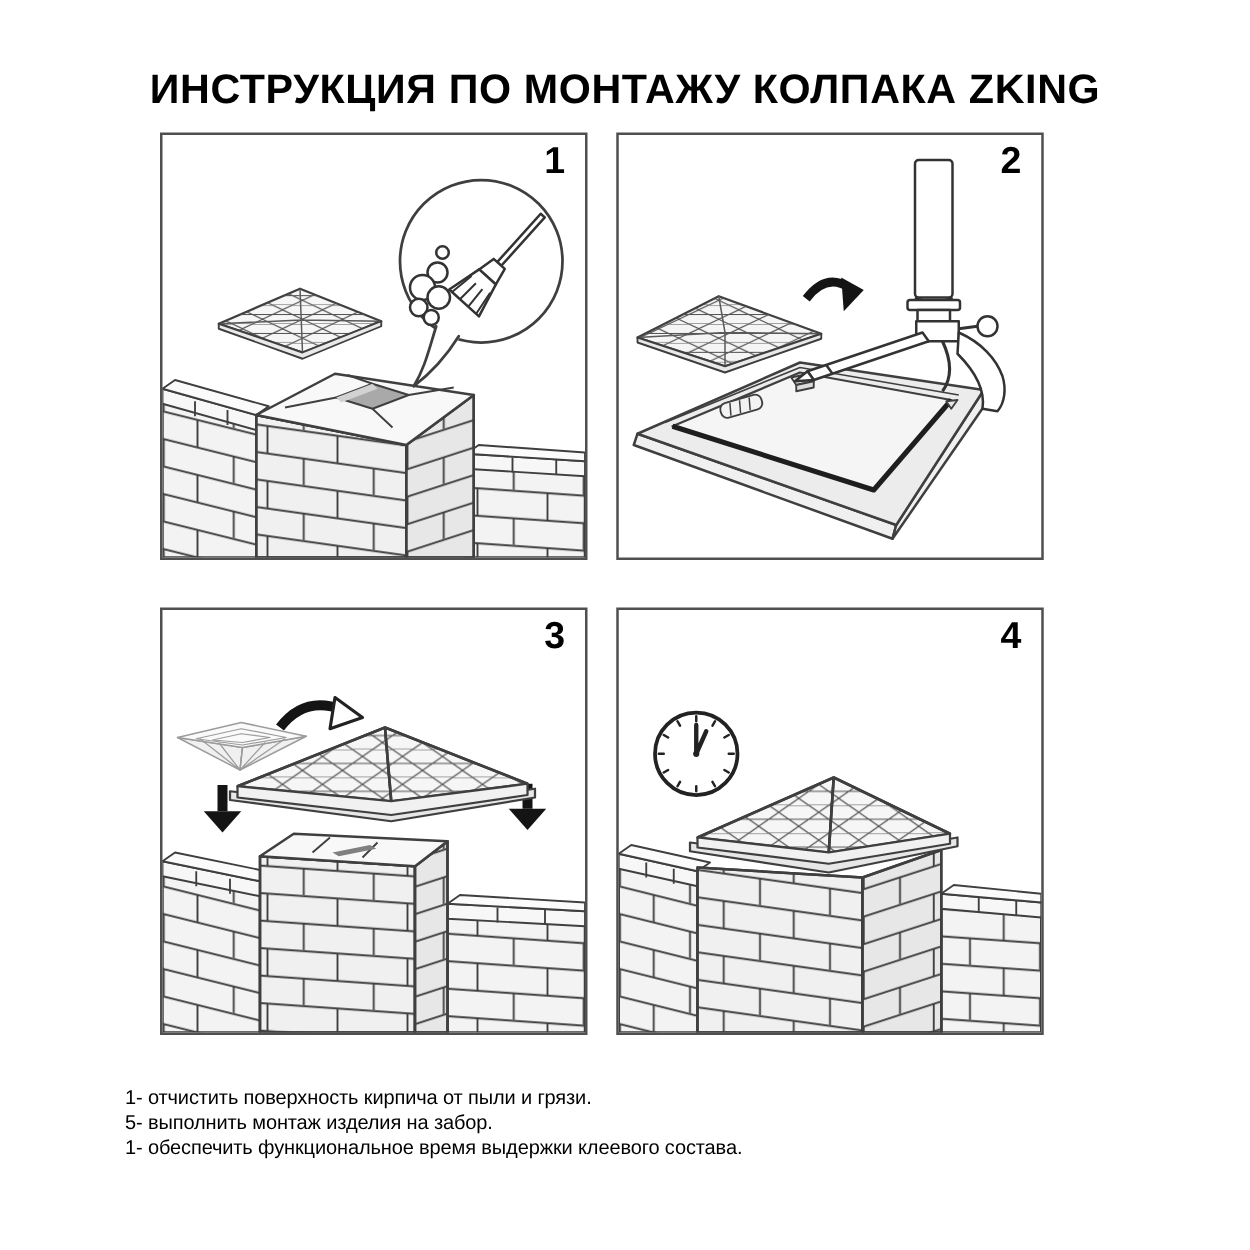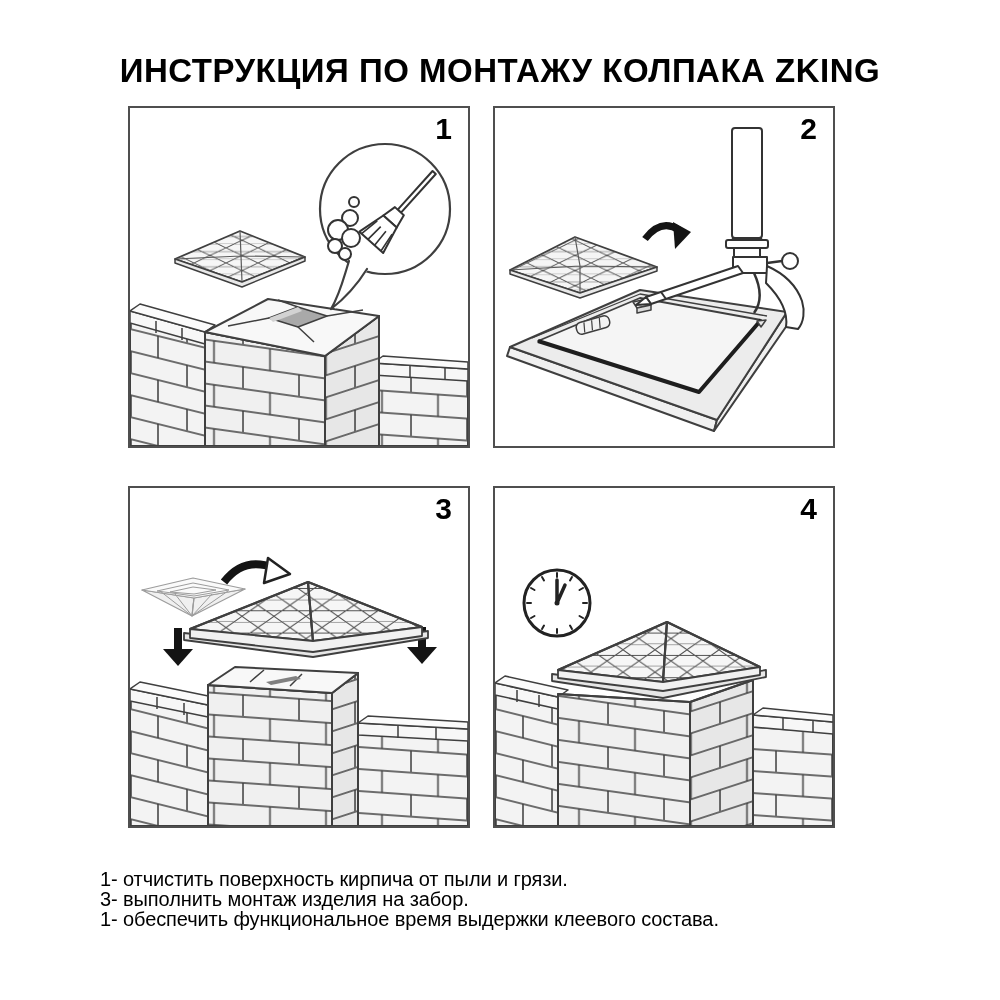--- a/index.html
+++ b/index.html
@@ -6,21 +6,21 @@
   .page{position:relative;width:1000px;height:1000px;background:#ffffff;
         font-family:"Liberation Sans", sans-serif;color:#000;overflow:hidden;}
   .title{position:absolute;top:32px;left:0;width:1000px;text-align:center;
          font-size:33px;font-weight:bold;letter-spacing:.5px;line-height:1;}
   .panel{position:absolute;width:342px;height:342px;border:2px solid #4f4f4f;
          box-sizing:border-box;background:#fff;}
   .panel svg{position:absolute;left:0;top:0;width:338px;height:338px;}
   .panel .num{position:absolute;top:6px;right:16px;font-size:30px;font-weight:bold;line-height:1;}
   #p1{left:128px;top:106px;} #p2{left:493px;top:106px;}
   #p3{left:128px;top:486px;} #p4{left:493px;top:486px;}
-  .instructions{position:absolute;left:100px;top:869px;font-size:20px;line-height:20px;
+  .instructions{position:absolute;left:100px;top:869px;font-size:16px;line-height:20px;
                 letter-spacing:-0.1px;}
   .instructions div{white-space:nowrap;}
 </style>
 </head>
 <body>
 
 <div class="page">
 
   <svg width="0" height="0" style="position:absolute">
     <defs>
@@ -268,17 +268,17 @@
         <path d="M62,89 L62,85 M75,92.5 L77,89 M84.5,102 L88,100 M88,115 L92,115 M84.5,128 L88,130 M75,137.5 L77,141 M62,141 L62,145 M49,137.5 L47,141 M39.5,128 L36,130 M36,115 L32,115 M39.5,102 L36,100 M49,92.5 L47,89" stroke="#222222" stroke-width="2" stroke-linecap="round"></path>
         <path d="M62,115 L62,92 M62,115 L70,97" stroke="#222222" stroke-width="3.5" stroke-linecap="round"></path>
         <circle cx="62" cy="115" r="2.5" fill="#222222"></circle>
       </g>
     </svg>
     <div class="num">4</div>
   </div>
 
   <div class="instructions">
     <div>1- отчистить поверхность кирпича от пыли и грязи.</div>
-    <div>3- выполнить монтаж изделия на забор.</div>
+    <div>5- выполнить монтаж изделия на забор.</div>
     <div>1- обеспечить функциональное время выдержки клеевого состава.</div>
   </div>
 
 </div>
 
 </body></html>

